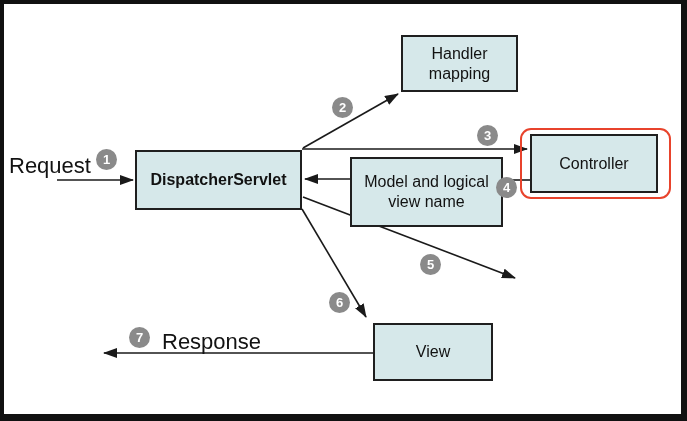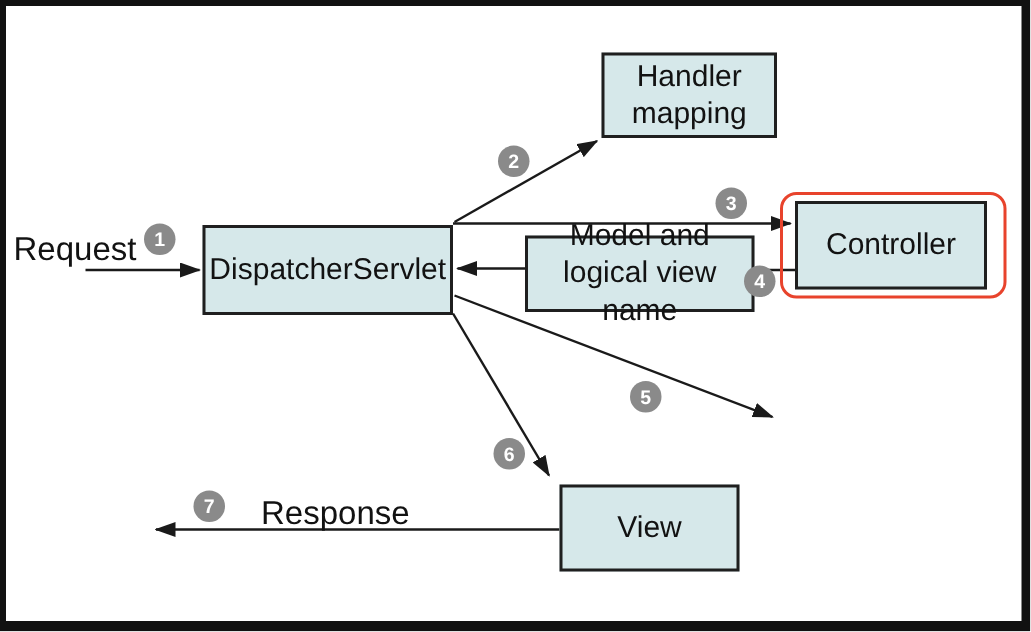--- a/index.html
+++ b/index.html
@@ -32,21 +32,21 @@
   .edges{position:absolute;left:0;top:0;width:687px;height:421px;}
   .edge{stroke:var(--line);stroke-width:1.6;fill:none;}
   .arrowhead{fill:var(--line);}
   .node{
     position:absolute;
     background:var(--node-fill);
     border:2px solid var(--node-border);
     box-sizing:border-box;
     display:flex;align-items:center;justify-content:center;
     text-align:center;
-    font-size:20px;line-height:1.25;color:#121212;
+    font-size:16px;line-height:1.25;color:#121212;
     padding:2px 4px;
   }
   .highlight-ring{
     position:absolute;
     border:2.5px solid var(--highlight);
     border-radius:11px;
     box-sizing:border-box;
     background:transparent;
   }
   .badge{
@@ -77,36 +77,36 @@
     <line class="edge" x1="302" y1="149" x2="527" y2="149" marker-end="url(#ah)"></line>
     <line class="edge" x1="531" y1="180" x2="503" y2="180"></line>
     <line class="edge" x1="350" y1="179" x2="305" y2="179" marker-end="url(#ah)"></line>
     <line class="edge" x1="303" y1="197" x2="515" y2="278" marker-end="url(#ah)"></line>
     <line class="edge" x1="302" y1="209" x2="366" y2="317" marker-end="url(#ah)"></line>
     <line class="edge" x1="373" y1="353" x2="104" y2="353" marker-end="url(#ah)"></line>
   </svg>
 
   <div class="highlight-ring" style="left:520px;top:128px;width:151px;height:71px;"></div>
 
-  <div class="node" style="left:135px;top:150px;width:167px;height:60px;">DispatcherServlet</div>
+  <div class="node" style="left:135px;top:150px;width:167px;height:60px;font-weight:bold;">DispatcherServlet</div>
 
   <div class="node" style="left:401px;top:35px;width:117px;height:57px;">Handler mapping</div>
 
   <div class="node" style="left:530px;top:134px;width:128px;height:59px;">Controller</div>
 
-  <div class="node" style="left:350px;top:157px;width:153px;height:51px;">Model and logical view name</div>
+  <div class="node" style="left:350px;top:157px;width:153px;height:70px;">Model and logical view name</div>
 
 
   <div class="node" style="left:373px;top:323px;width:120px;height:58px;">View</div>
 
   <div class="badge" style="left:96px;top:149px;">1</div>
   <div class="badge" style="left:332px;top:97px;">2</div>
   <div class="badge" style="left:477px;top:125px;">3</div>
   <div class="badge" style="left:496px;top:177px;">4</div>
   <div class="badge" style="left:420px;top:254px;">5</div>
   <div class="badge" style="left:329px;top:292px;">6</div>
   <div class="badge" style="left:129px;top:327px;">7</div>
 
   <div class="flow-label" style="left:9px;top:153px;">Request</div>
-  <div class="flow-label" style="left:162px;top:329px;margin-left:12px;">Response</div>
+  <div class="flow-label" style="left:162px;top:329px;">Response</div>
 
   <div class="frame"></div>
 </div>
 
 </body></html>

